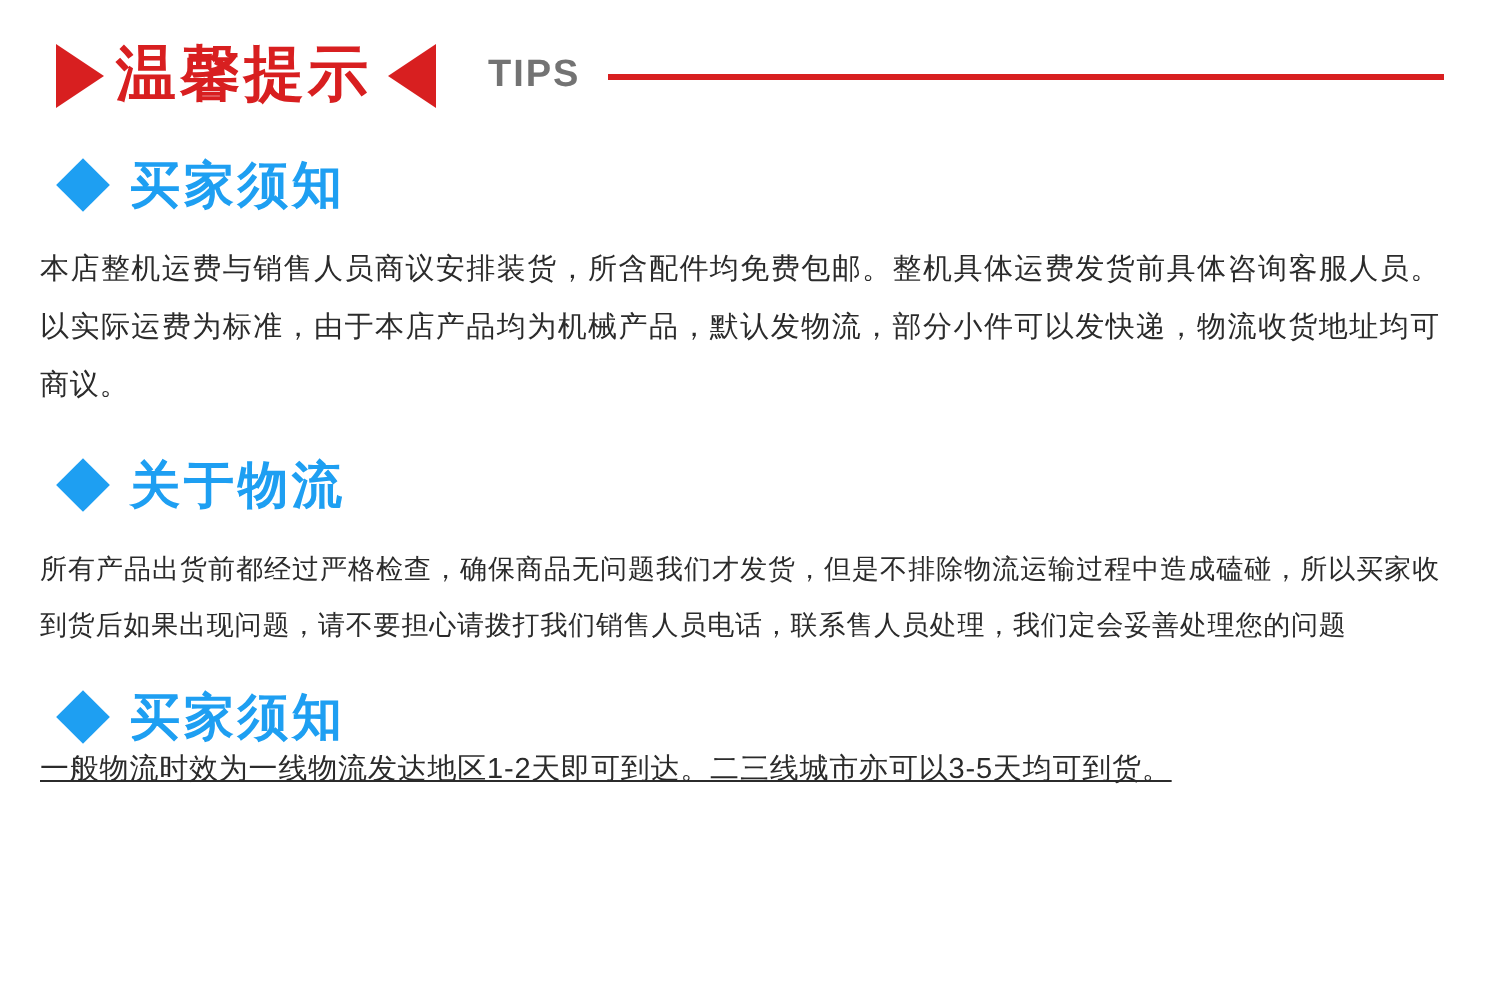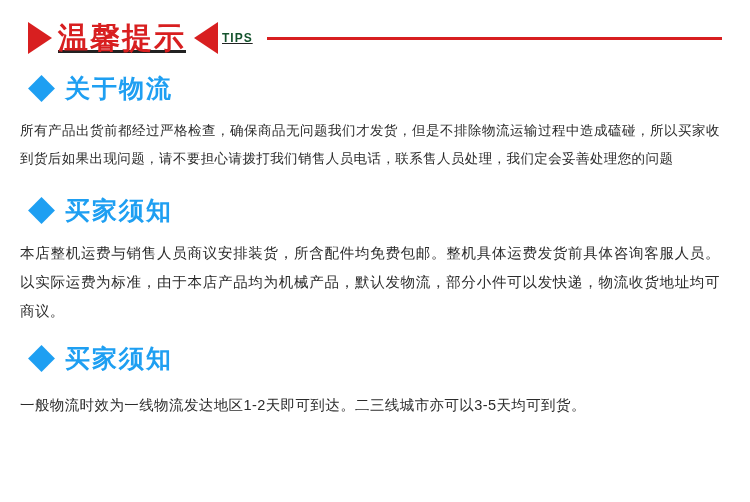--- a/index.html
+++ b/index.html
@@ -20,21 +20,20 @@
     height: 502px;
     box-sizing: border-box;
     padding: 0;
   }
 
   
   .header {
     display: flex;
     align-items: center;
     padding: 22px 0 0 28px;
-    text-decoration: underline;
   }
   .tri-left {
     width: 0;
     height: 0;
     border-top: 16px solid transparent;
     border-bottom: 16px solid transparent;
     border-left: 24px solid #d81f20;
     margin-right: 6px;
     flex: 0 0 auto;
   }
@@ -50,25 +49,25 @@
   .tri-right {
     width: 0;
     height: 0;
     border-top: 16px solid transparent;
     border-bottom: 16px solid transparent;
     border-right: 24px solid #d81f20;
     margin-left: 8px;
     flex: 0 0 auto;
   }
   .header-sub {
-    font-size: 12px;
+    font-size: 19px;
     font-weight: bold;
-    color: #14532d;
+    color: #737373;
     letter-spacing: 1px;
-    margin-left: 4px;
+    margin-left: 26px;
     white-space: nowrap;
   }
   .header-rule {
     flex: 1 1 auto;
     height: 3px;
     background: #d81f20;
     margin-left: 14px;
     margin-right: 28px;
   }
 
@@ -109,51 +108,51 @@
     color: #2b2b2b;
     text-align: justify;
     letter-spacing: 0.4px;
   }
   .section-body.small {
     font-size: 13.5px;
     line-height: 2.05;
   }
   .sec-2 { margin-top: 22px; }
   .sec-3 { margin-top: 20px; }
-  .sec-3 .section-body { margin-top: 20px; }
+  .sec-3 .section-body { margin-top: 0; text-decoration: underline; }
 </style>
 </head>
 <body>
 
 <div class="page">
 
   <div class="header">
     <div class="tri-left"></div>
     <div class="header-title">温馨提示</div>
     <div class="tri-right"></div>
     <div class="header-sub">TIPS</div>
     <div class="header-rule"></div>
   </div>
 
   <div class="content">
 
+    <div class="section sec-1">
+      <div class="section-head">
+        <div class="diamond"></div>
+        <div class="section-title">买家须知</div>
+      </div>
+      <div class="section-body">本店整机运费与销售人员商议安排装货，所含配件均免费包邮。整机具体运费发货前具体咨询客服人员。以实际运费为标准，由于本店产品均为机械产品，默认发物流，部分小件可以发快递，物流收货地址均可商议。</div>
+    </div>
+
     <div class="section sec-2">
       <div class="section-head">
         <div class="diamond"></div>
         <div class="section-title">关于物流</div>
       </div>
       <div class="section-body small">所有产品出货前都经过严格检查，确保商品无问题我们才发货，但是不排除物流运输过程中造成磕碰，所以买家收到货后如果出现问题，请不要担心请拨打我们销售人员电话，联系售人员处理，我们定会妥善处理您的问题</div>
-    </div>
-
-    <div class="section sec-1">
-      <div class="section-head">
-        <div class="diamond"></div>
-        <div class="section-title">买家须知</div>
-      </div>
-      <div class="section-body">本店整机运费与销售人员商议安排装货，所含配件均免费包邮。整机具体运费发货前具体咨询客服人员。以实际运费为标准，由于本店产品均为机械产品，默认发物流，部分小件可以发快递，物流收货地址均可商议。</div>
     </div>
 
     <div class="section sec-3">
       <div class="section-head">
         <div class="diamond"></div>
         <div class="section-title">买家须知</div>
       </div>
       <div class="section-body">一般物流时效为一线物流发达地区1-2天即可到达。二三线城市亦可以3-5天均可到货。</div>
     </div>
 

